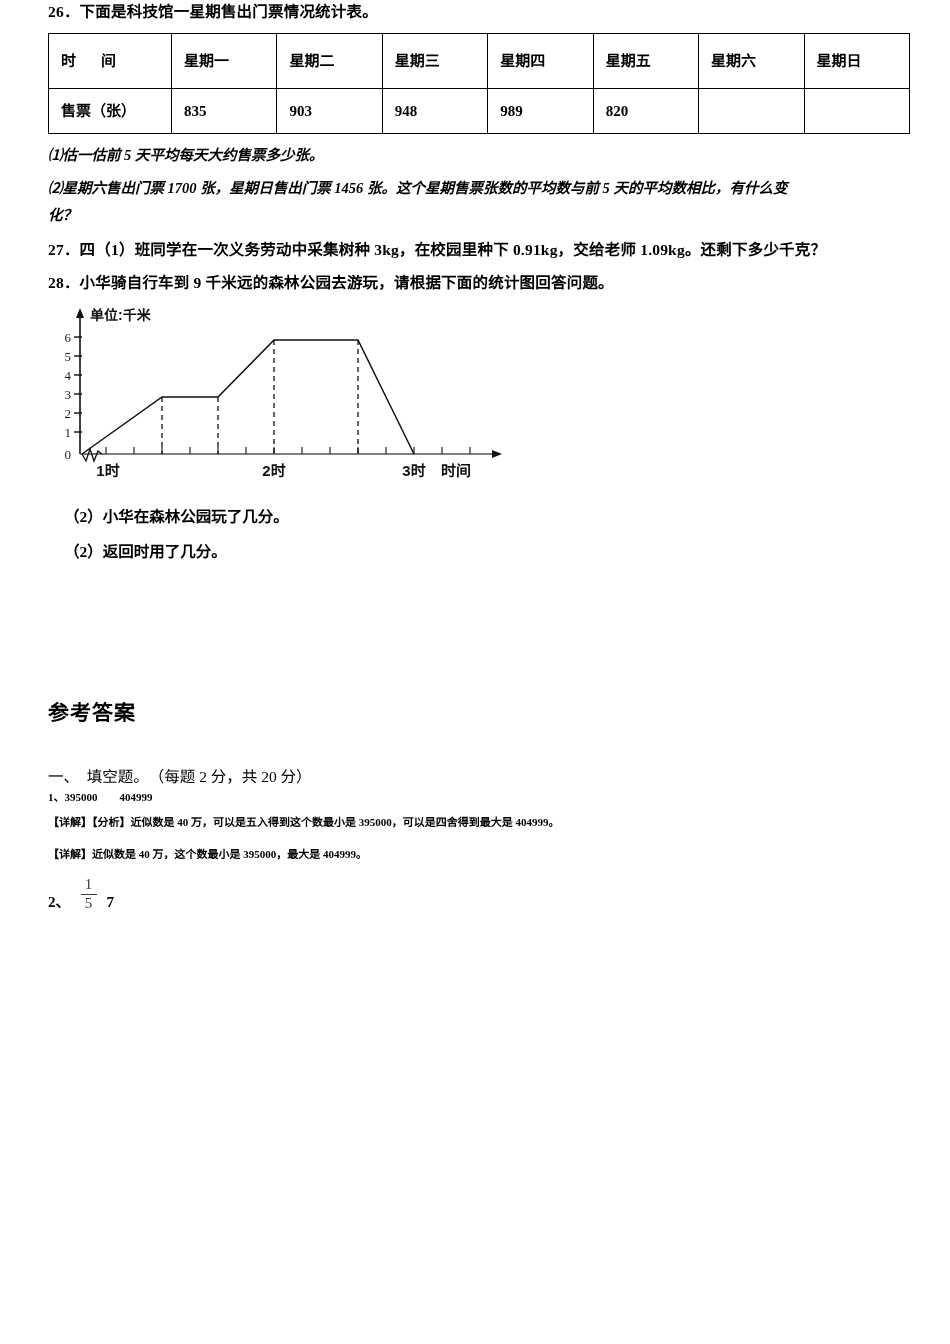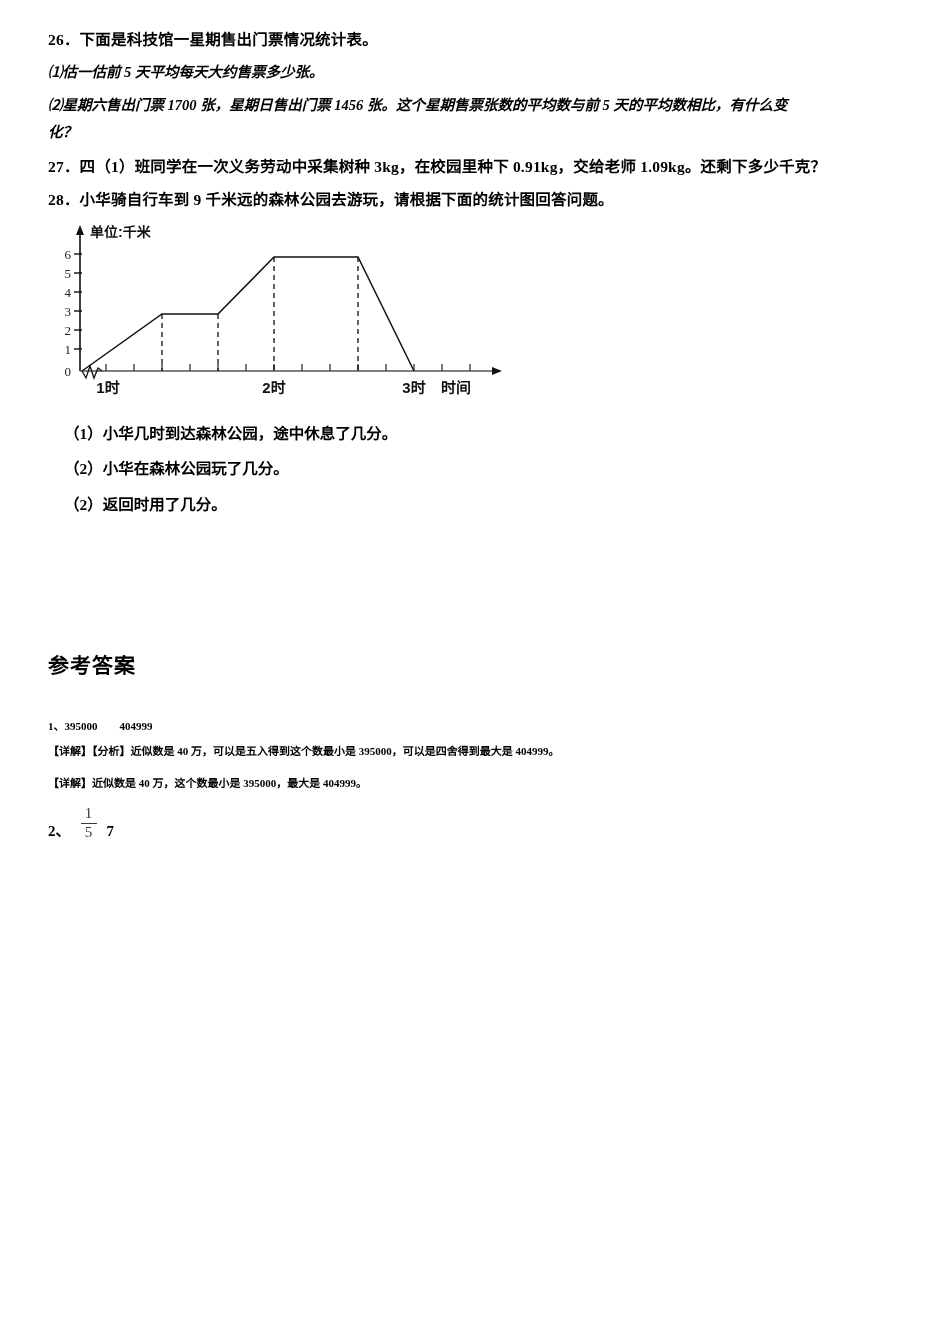--- a/index.html
+++ b/index.html
@@ -21,21 +21,20 @@
     width: 950px;
     height: 1344px;
     padding: 0;
     box-sizing: border-box;
   }
   .content {
     position: absolute;
     left: 48px;
     top: 0;
     width: 860px;
-    margin-top: 28px;
   }
 
   
   .q-line {
     font-size: 15.5px;
     line-height: 1.55;
     margin: 0 0 9px 0;
     font-weight: bold;
     letter-spacing: 0.2px;
   }
@@ -143,20 +142,44 @@
   .spacer-lg { height: 120px; }
 </style>
 </head>
 <body>
 
 <div class="page">
   <div class="content">
 
     <p class="q-line">26．下面是科技馆一星期售出门票情况统计表。</p>
 
+    <table class="stat-table">
+      <tbody>
+        <tr class="head-row">
+          <td class="col-head sp-wide">时　间</td>
+          <td>星期一</td>
+          <td>星期二</td>
+          <td>星期三</td>
+          <td>星期四</td>
+          <td>星期五</td>
+          <td>星期六</td>
+          <td>星期日</td>
+        </tr>
+        <tr class="data-row">
+          <td class="col-head">售票（张）</td>
+          <td>835</td>
+          <td>903</td>
+          <td>948</td>
+          <td>989</td>
+          <td>820</td>
+          <td></td>
+          <td></td>
+        </tr>
+      </tbody>
+    </table>
 
     <p class="sub-line">⑴估一估前 5 天平均每天大约售票多少张。</p>
     <p class="sub-line tight">⑵星期六售出门票 1700 张，星期日售出门票 1456 张。这个星期售票张数的平均数与前 5 天的平均数相比，有什么变</p>
     <p class="sub-line">化？</p>
 
     <p class="q-line">27．四（1）班同学在一次义务劳动中采集树种 3kg，在校园里种下 0.91kg，交给老师 1.09kg。还剩下多少千克？</p>
 
     <p class="q-line">28．小华骑自行车到 9 千米远的森林公园去游玩，请根据下面的统计图回答问题。</p>
 
     <div class="chart-wrap">
@@ -223,31 +246,31 @@
           <line x1="104" y1="93" x2="104" y2="150"></line>
           <line x1="160" y1="93" x2="160" y2="150"></line>
           <line x1="216" y1="36" x2="216" y2="150"></line>
           <line x1="300" y1="36" x2="300" y2="150"></line>
         </g>
 
         <polyline points="24,150 104,93 160,93 216,36 300,36 356,150" fill="none" stroke="#111" stroke-width="1.5" stroke-linejoin="miter"></polyline>
       </svg>
     </div>
 
-    <p class="indent-q">（1）小华几时到达森林公园，途中休息了几分。</p>
     <p class="indent-q">（2）小华在森林公园玩了几分。</p>
     <p class="indent-q">（2）返回时用了几分。</p>
 
 
     <div class="spacer-lg"></div>
 
     <h2 class="answers-title">参考答案</h2>
 
     <div style="height:38px"></div>
 
+    <p class="ans-head">一、　填空题。　（每题 2 分，共 20  分）</p>
     <p class="ans-item">1、395000　　404999</p>
 
     <p class="ans-detail">【详解】【分析】近似数是 40 万，可以是五入得到这个数最小是 395000，可以是四舍得到最大是 404999。</p>
     <p class="ans-detail">【详解】近似数是 40 万，这个数最小是 395000，最大是 404999。</p>
 
     <p class="frac-line">
       <span class="frac-idx">2、</span>
       <span class="frac">
         <span class="num">1</span>
         <span class="bar"></span>

